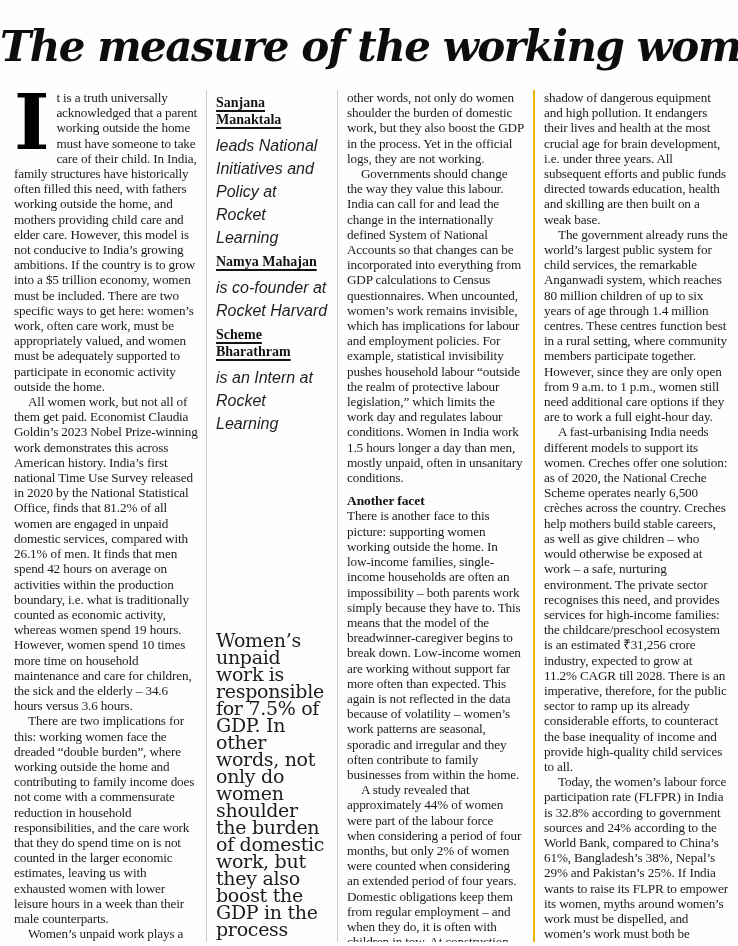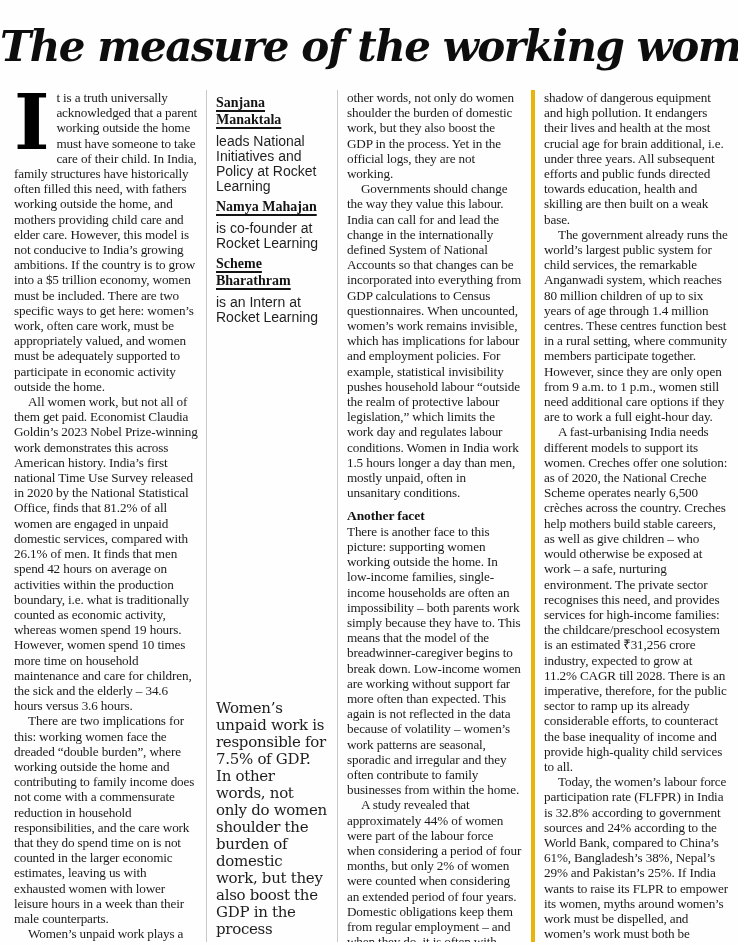--- a/index.html
+++ b/index.html
@@ -30,21 +30,21 @@
   .cols {
     display: flex;
     height: 856px;
     padding: 4px 10px 0 14px;
     overflow: hidden;
   }
   .col { height: 100%; overflow: hidden; }
   .col-1 { width: 193px; padding-right: 8px; border-right: 1px solid #c9c9c9; }
   .col-2 { width: 131px; padding: 0 9px; border-right: 1px solid #c9c9c9;
            display: flex; flex-direction: column; }
-  .col-3 { width: 197px; padding: 0 9px; border-right: 4px solid #eab308; font-family: Liberation Serif, serif; }
+  .col-3 { width: 197px; padding: 0 9px; border-right: 2px solid #eab308; font-family: Liberation Serif, serif; }
   .col-4 { flex: 1; padding-left: 9px; }
   .col p {
     font-size: 13.2px;
     line-height: 15.2px;
     letter-spacing: -0.15px;
     text-align: left;
     color: #1b1b1b;
   }
   .col p.indent { text-indent: 14px; }
   .dropcap {
@@ -72,29 +72,30 @@
     font-size: 14px;
     line-height: 17px;
     text-decoration: underline;
     text-decoration-thickness: 1.5px;
     text-underline-offset: 2.5px;
     color: #131313;
     margin-bottom: 6px;
   }
   .author-role {
     font-family: "Liberation Sans", sans-serif;
-    font-size: 14px;
-    line-height: 15px;
+    font-size: 16px;
+    line-height: 23px;
     color: #1f1f1f;
+    font-style: italic;
   }
   .pullquote {
     margin-top: auto;
     padding-bottom: 4px;
     font-family: "DejaVu Serif", serif;
-    font-size: 15px;
+    font-size: 19px;
     line-height: 17px;
     letter-spacing: -0.3px;
     color: #1d1d1d;
   }
 </style>
 </head>
 <body>
 
 <div class="page">
 
@@ -110,39 +111,39 @@
     </div>
 
     <div class="col col-2">
       <div class="authors">
         <div class="author">
           <div class="author-name">Sanjana Manaktala</div>
           <div class="author-role">leads National Initiatives and Policy at Rocket Learning</div>
         </div>
         <div class="author">
           <div class="author-name">Namya Mahajan</div>
-          <div class="author-role">is co-founder at Rocket Learning</div>
+          <div class="author-role">is co-founder at Rocket Harvard</div>
         </div>
         <div class="author">
           <div class="author-name">Scheme Bharathram</div>
           <div class="author-role">is an Intern at Rocket Learning</div>
         </div>
       </div>
       <div class="pullquote">Women’s unpaid work is responsible for 7.5% of GDP. In other words, not only do women shoulder the burden of domestic work, but they also boost the GDP in the process</div>
     </div>
 
     <div class="col col-3">
       <p>other words, not only do women shoulder the burden of domestic work, but they also boost the GDP in the process. Yet in the official logs, they are not working.</p>
       <p class="indent">Governments should change the way they value this labour. India can call for and lead the change in the internationally defined System of National Accounts so that changes can be incorporated into everything from GDP calculations to Census questionnaires. When uncounted, women’s work remains invisible, which has implications for labour and employment policies. For example, statistical invisibility pushes household labour “outside the realm of protective labour legislation,” which limits the work day and regulates labour conditions. Women in India work 1.5 hours longer a day than men, mostly unpaid, often in unsanitary conditions.</p>
       <h3 class="subhead">Another facet</h3>
       <p>There is another face to this picture: supporting women working outside the home. In low-income families, single-income households are often an impossibility – both parents work simply because they have to. This means that the model of the breadwinner-caregiver begins to break down. Low-income women are working without support far more often than expected. This again is not reflected in the data because of volatility – women’s work patterns are seasonal, sporadic and irregular and they often contribute to family businesses from within the home.</p>
       <p class="indent">A study revealed that approximately 44% of women were part of the labour force when considering a period of four months, but only 2% of women were counted when considering an extended period of four years. Domestic obligations keep them from regular employment – and when they do, it is often with children in tow. At construction sites, Harvard researchers in 2013 described children playing in the</p>
     </div>
 
     <div class="col col-4">
-      <p>shadow of dangerous equipment and high pollution. It endangers their lives and health at the most crucial age for brain additional, i.e. under three years. All subsequent efforts and public funds directed towards education, health and skilling are then built on a weak base.</p>
+      <p>shadow of dangerous equipment and high pollution. It endangers their lives and health at the most crucial age for brain development, i.e. under three years. All subsequent efforts and public funds directed towards education, health and skilling are then built on a weak base.</p>
       <p class="indent">The government already runs the world’s largest public system for child services, the remarkable Anganwadi system, which reaches 80 million children of up to six years of age through 1.4 million centres. These centres function best in a rural setting, where community members participate together. However, since they are only open from 9 a.m. to 1 p.m., women still need additional care options if they are to work a full eight-hour day.</p>
       <p class="indent">A fast-urbanising India needs different models to support its women. Creches offer one solution: as of 2020, the National Creche Scheme operates nearly 6,500 crèches across the country. Creches help mothers build stable careers, as well as give children – who would otherwise be exposed at work – a safe, nurturing environment. The private sector recognises this need, and provides services for high-income families: the childcare/preschool ecosystem is an estimated ₹31,256 crore industry, expected to grow at 11.2% CAGR till 2028. There is an imperative, therefore, for the public sector to ramp up its already considerable efforts, to counteract the base inequality of income and provide high-quality child services to all.</p>
       <p class="indent">Today, the women’s labour force participation rate (FLFPR) in India is 32.8% according to government sources and 24% according to the World Bank, compared to China’s 61%, Bangladesh’s 38%, Nepal’s 29% and Pakistan’s 25%. If India wants to raise its FLPR to empower its women, myths around women’s work must be dispelled, and women’s work must both be counted appropriately and supported fairly.</p>
     </div>
 
   </div>
 </div>
 
 </body></html>

